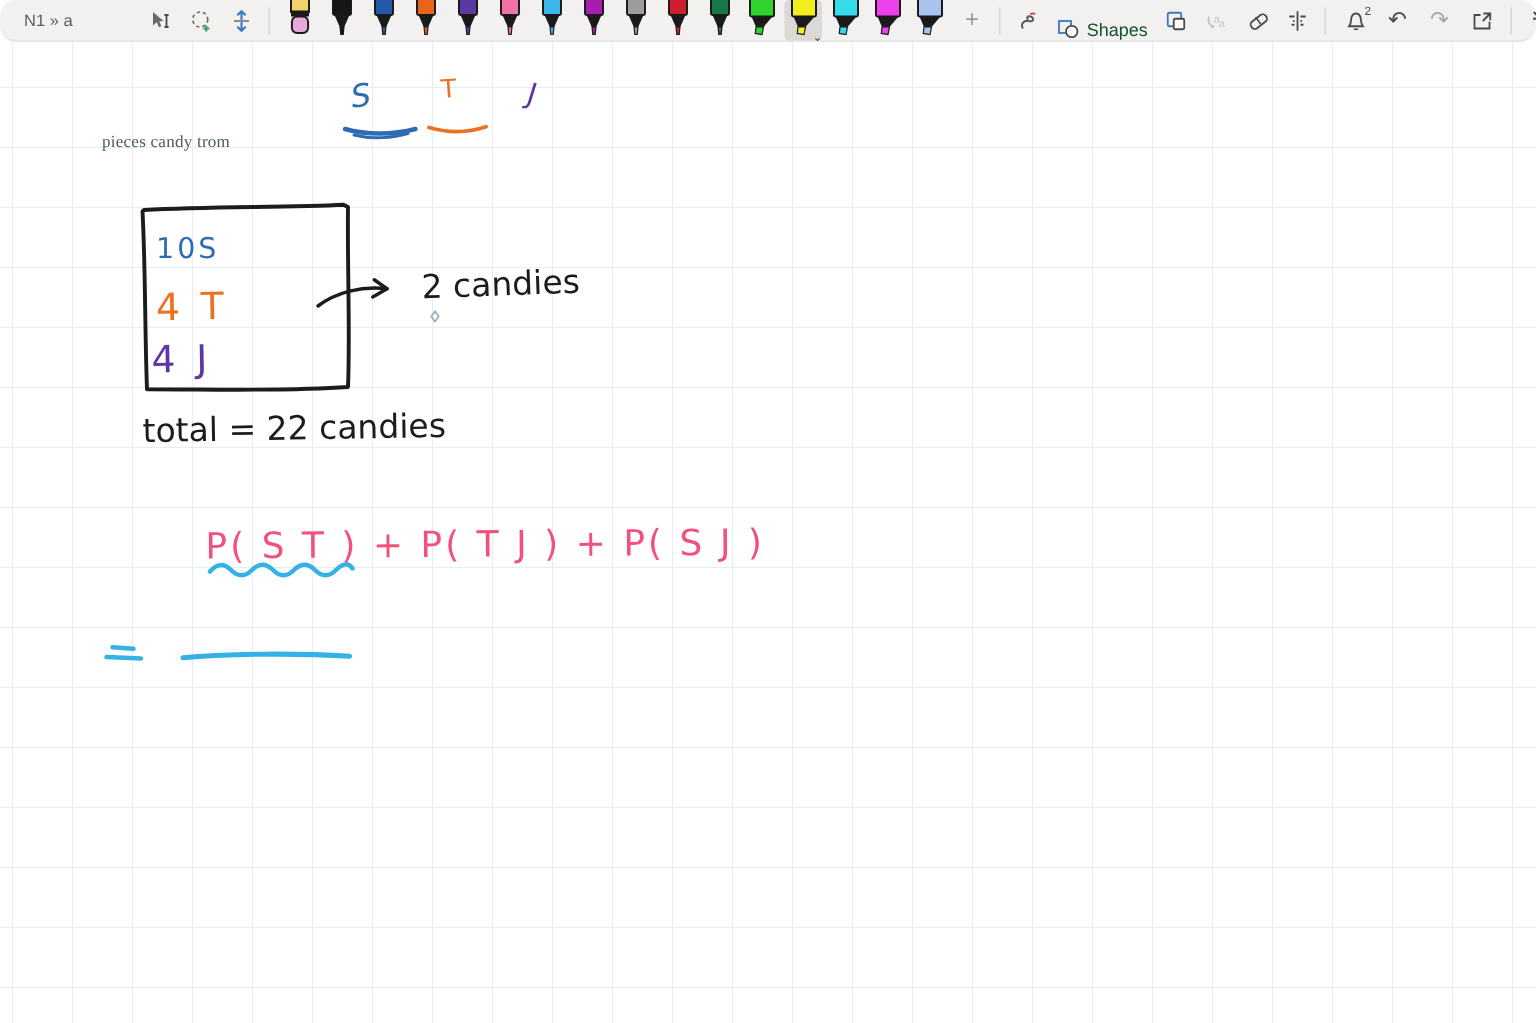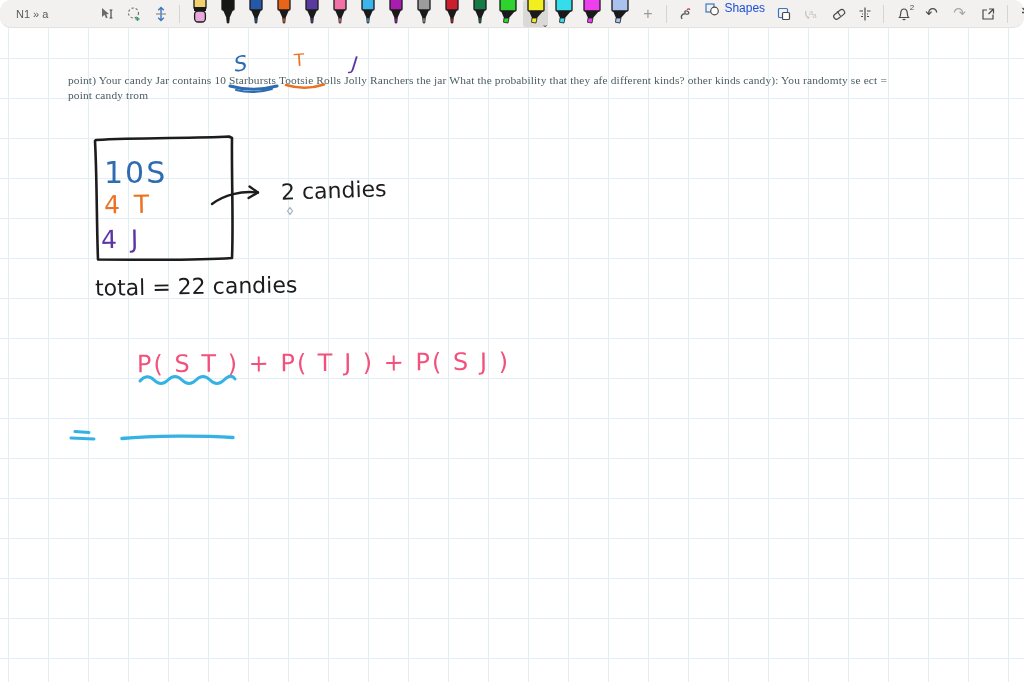--- a/index.html
+++ b/index.html
@@ -24,21 +24,21 @@
 
   .pens { display:flex; align-items:flex-start; height:28px; gap:3px; margin:0 1px; }
   .pen {
     width:25px; height:27px; display:flex; justify-content:center; align-items:flex-start;
     background:none; border:none; padding:0; position:relative; cursor:pointer; flex:0 0 auto;
   }
   .pen svg { display:block; margin-top:-1px; }
   .pen.sel { background:#dbd9d6; border-radius:3px; }
   .pen .chev { position:absolute; right:0px; bottom:-2px; font-size:8px; color:#4a4a4a; }
 
-  .shapesbtn { display:flex; align-items:flex-start; gap:4px; width:auto; padding:0 4px; font-size:12px; color:#1d4ed8; }
+  .shapesbtn { display:flex; align-items:flex-end; gap:4px; width:auto; padding:0 4px; font-size:12px; color:#14532d; }
   .rgroup { margin-left:auto; display:flex; align-items:center; gap:3px; }
   .bellwrap { position:relative; }
   .bellsup { position:absolute; top:2px; right:2px; font-size:8px; color:#4a4a4a; }
 
   
   .canvas {
     position:relative; width:1024px; height:654px; background-color:#ffffff;
     background-image:
       linear-gradient(#e3edf4 1px, transparent 1px),
       linear-gradient(90deg, #e3edf4 1px, transparent 1px);
@@ -57,21 +57,21 @@
 
   .ink-overlay { position:absolute; left:0; top:0; pointer-events:none; }
 
   .hw {
     position:absolute; font-family:"DejaVu Sans", sans-serif; white-space:nowrap;
     cursor:default; pointer-events:none;
   }
   .hw.s-ann  { left:234px; top:24px;  font-size:21px; font-style:italic; transform:rotate(-8deg); }
   .hw.t-ann  { left:294px; top:22px;  font-size:17px; transform:rotate(-4deg); }
   .hw.j-ann  { left:352px; top:24px;  font-size:19px; font-style:italic; transform:rotate(6deg); }
-  .hw.bx1    { left:104px; top:127px; font-size:30px; letter-spacing:2px; }
+  .hw.bx1    { left:104px; top:127px; font-size:19px; letter-spacing:2px; }
   .hw.bx2    { left:104px; top:162px; font-size:25px; letter-spacing:3px; transform:rotate(-1deg); }
   .hw.bx3    { left:101px; top:197px; font-size:25px; letter-spacing:3px; transform:rotate(-1deg); }
   .hw.cand   { left:281px; top:150px; font-size:22px; transform:rotate(-2deg); }
   .hw.total  { left:95px;  top:246px; font-size:22px; transform:rotate(-1deg); }
   .hw.equat  { left:137px; top:321px; font-size:24px; letter-spacing:2px; transform:rotate(-.4deg); }
 </style>
 </head>
 <body>
 
 <div class="app">
@@ -287,22 +287,21 @@
         <svg width="16" height="16" viewBox="0 0 16 16" fill="none" stroke="#4a4a4a" stroke-width="1.3">
           <path d="M2,6.5 L7,6.5 L7,1.5 M7,6.5 L2.5,2"></path>
           <path d="M14,9.5 L9,9.5 L9,14.5 M9,9.5 L13.5,14"></path>
         </svg>
       </button>
     </div>
   </header>
 
   <main class="canvas">
 
-    <div class="ptext l1">point) Your candy Jar contains 10 Starbursts Tootsie Rolls Jolly Ranchers the jar What the probability that they afe different kinds? other kinds candy): You randomty se ect =</div>
-    <div class="ptext l2">point candy trom</div>
+    <div class="ptext l2">pieces candy trom</div>
 
     <svg class="ink-overlay" width="1024" height="654" viewBox="0 0 1024 654" fill="none" stroke-linecap="round" stroke-linejoin="round">
 
       <path d="M230,58 C244,62 262,62 277,58" stroke-width="3" stroke="#2e6cb2"></path>
       <path d="M236,62 C248,65 262,64 272,61" stroke-width="2" stroke="#2e6cb2"></path>
 
       <path d="M286,57 C298,60.5 312,60.5 324,56.5" stroke-width="2.6" stroke="#ea7222"></path>
 
       <path d="M96,112 C140,109.5 192,110.5 229,108.5 L232,110 C231.5,150 233.5,195 232,230 C190,233 142,231.5 98,231.5 C96.5,192 97,150 95,113 Z" stroke-width="2.6" stroke="#1c1c1c"></path>
 

